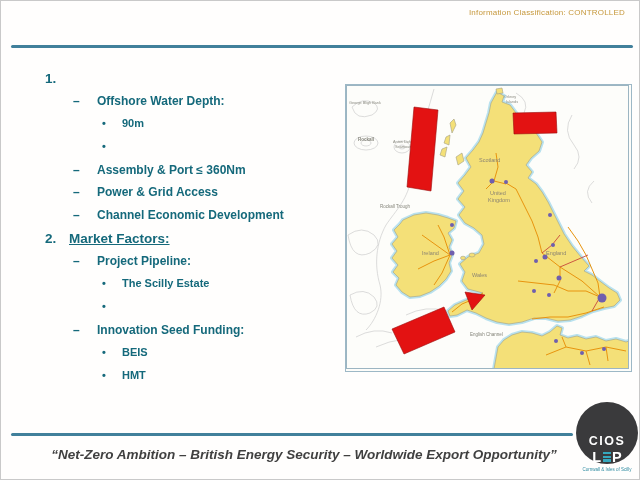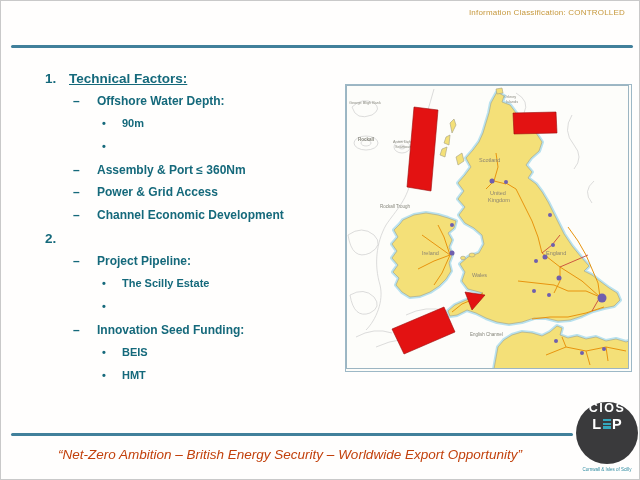--- a/index.html
+++ b/index.html
@@ -12,25 +12,25 @@
   .row{display:flex;align-items:baseline;height:22.9px;}
   .mk{flex:0 0 auto;}
   .l1{font-size:13.5px;}  .l1 .mk{margin-left:44px;width:24px;}  .l1 .tx{text-decoration:underline;}
   .l2{font-size:12px;}    .l2 .mk{margin-left:72px;width:24px;}
   .l3{font-size:11px;}    .l3 .mk{margin-left:101px;width:20px;}
   
   .mapbox{position:absolute;left:344px;top:83px;width:285px;height:286px;border:1px solid #9db8c6;background:#fdfdfa;}
   .mapbox svg{display:block;}
   
   .botline{position:absolute;top:432px;left:10px;width:562px;height:3px;background:#41809b;border-radius:2px;}
-  .quote{position:absolute;top:446px;left:8px;width:562px;text-align:center;
-         font-size:13.5px;font-style:italic;font-weight:normal;color:#c2410c;}
+  .quote{position:absolute;top:446px;left:22px;width:562px;text-align:center;
+         font-size:13.5px;font-style:italic;font-weight:bold;color:#404040;}
   
   .logo{position:absolute;left:575px;top:401px;width:62px;height:62px;border-radius:50%;background:#3a3a3c;
-        display:flex;flex-direction:column;align-items:center;justify-content:flex-start;}
+        display:flex;flex-direction:column;align-items:center;justify-content:flex-end;}
   .logo .cios{color:#fff;font-weight:bold;font-size:12.5px;letter-spacing:1.5px;line-height:1;}
   .lep{display:flex;align-items:center;color:#fff;font-weight:bold;font-size:14.5px;line-height:1;margin-top:2px;}
   .ebars{display:inline-flex;flex-direction:column;gap:1.6px;margin:0 1.5px;}
   .ebars i{display:block;width:8px;height:2.3px;background:#35a7bc;}
   .tagline{position:absolute;left:575px;top:466px;width:62px;font-size:4.5px;color:#2d8ba0;
            text-align:center;filter:blur(.4px);white-space:nowrap;overflow:hidden;}
   .sea-label{font-size:4.5px;fill:#84847a;}
   .sea-label-sm{font-size:3.8px;fill:#8d8d84;}
   .land-label{font-size:5.5px;fill:#8c8471;}
 </style>
@@ -39,21 +39,20 @@
 
 <div class="slide">
 
   <div class="classification">Information Classification: CONTROLLED</div>
 
   <div class="topline"></div>
 
   <div class="list">
     <div class="row l1">
         <span class="mk">1.</span>
-        <span class="tx">Technical Factors:</span>
       </div>
     <div class="row l2">
         <span class="mk">–</span>
         <span class="tx">Offshore Water Depth:</span>
       </div>
     <div class="row l3">
         <span class="mk">•</span>
         <span class="tx">90m</span>
       </div>
     <div class="row l3">
@@ -66,20 +65,21 @@
     <div class="row l2">
         <span class="mk">–</span>
         <span class="tx">Power &amp; Grid Access</span>
       </div>
     <div class="row l2">
         <span class="mk">–</span>
         <span class="tx">Channel Economic Development</span>
       </div>
     <div class="row l1">
         <span class="mk">2.</span>
+        <span class="tx">Market Factors:</span>
       </div>
     <div class="row l2">
         <span class="mk">–</span>
         <span class="tx">Project Pipeline:</span>
       </div>
     <div class="row l3">
         <span class="mk">•</span>
         <span class="tx">The Scilly Estate</span>
       </div>
     <div class="row l3">

